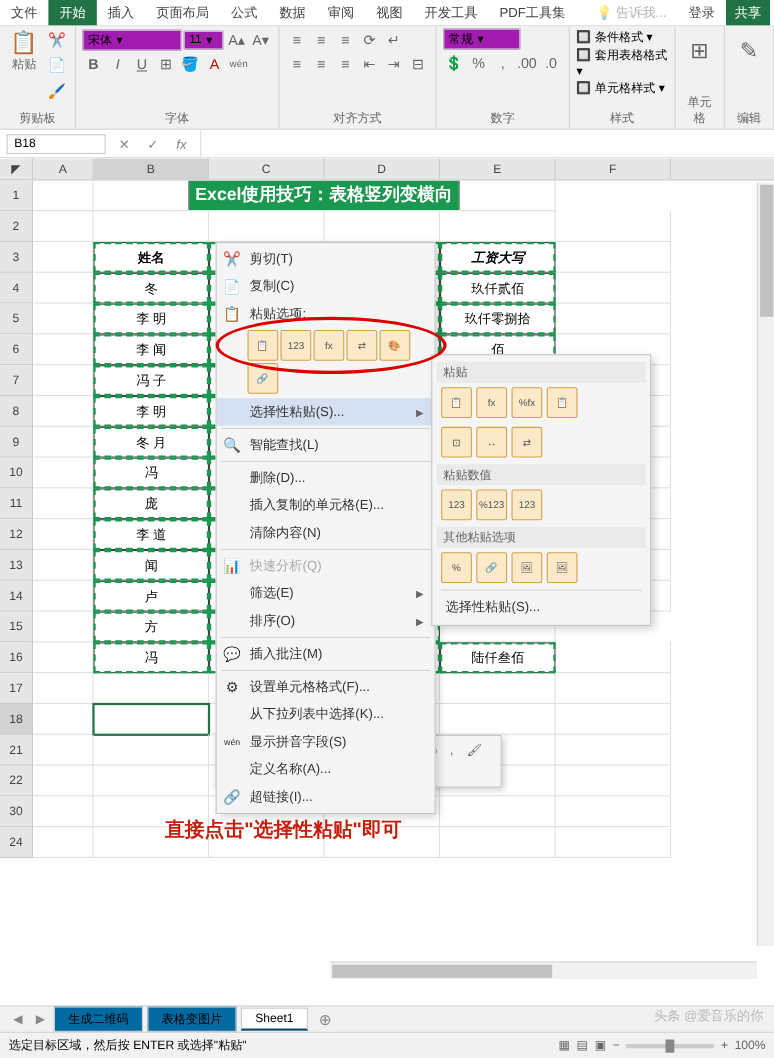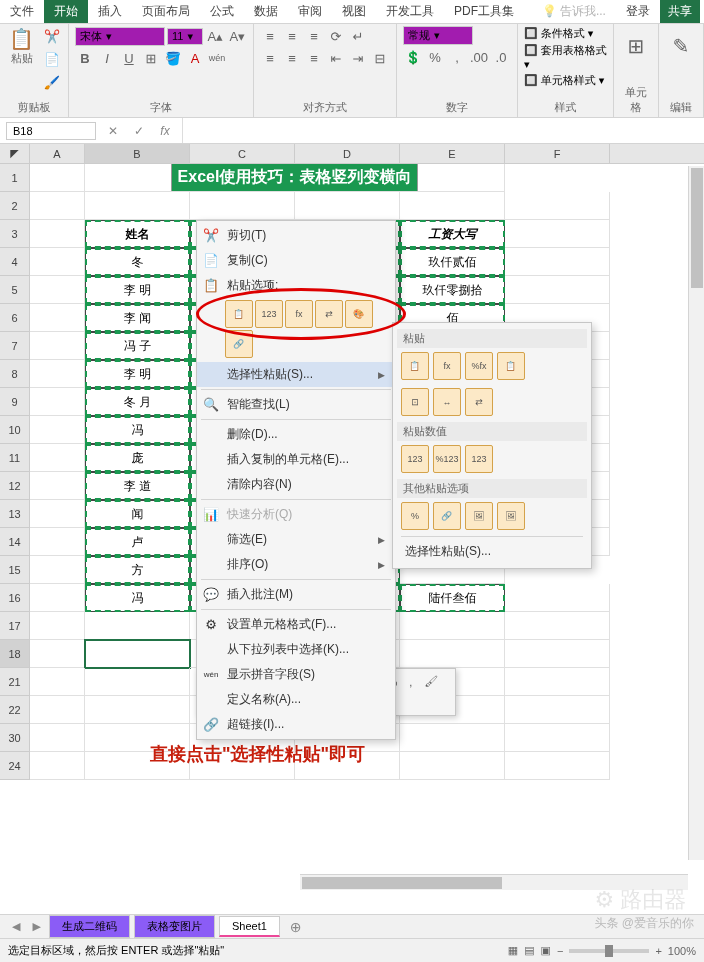--- a/index.html
+++ b/index.html
@@ -76,22 +76,22 @@
 
 .mini-toolbar { position: absolute; background: #f5f5f5; border: 1px solid #c6c6c6; box-shadow: 2px 2px 6px rgba(0,0,0,0.2); padding: 3px; z-index: 99; width: 260px; }
 .mini-row { display: flex; gap: 4px; align-items: center; margin-bottom: 2px; }
 .mini-btn { padding: 2px 4px; font-size: 11px; color: #555; }
 
 
 .instruction { position: absolute; color: #c61f0c; font-weight: bold; font-size: 18px; }
 
 
 .sheet-tabs { display: flex; align-items: center; background: #f1f1f1; border-top: 1px solid #d4d4d4; height: 24px; padding: 0 8px; gap: 4px; font-size: 11px; position: absolute; bottom: 24px; left: 0; right: 0; }
-.sheet-tab { padding: 3px 12px; border: 1px solid #ccc; background: #8b5cf6; }
-.sheet-tab.active { border-bottom: 2px solid #ec4899; background: #fff; }
+.sheet-tab { padding: 3px 12px; border: 1px solid #ccc; background: #0369a1; }
+.sheet-tab.active { border-bottom: 2px solid #0c4a6e; background: #fff; }
 .nav-arrow { color: #888; padding: 0 4px; }
 .add-sheet { color: #888; padding: 0 6px; font-size: 14px; }
 
 
 .status-bar { display: flex; align-items: center; background: #f1f1f1; border-top: 1px solid #d4d4d4; height: 24px; padding: 0 8px; font-size: 11px; position: absolute; bottom: 0; left: 0; right: 0; justify-content: space-between; }
 .zoom-controls { display: flex; align-items: center; gap: 6px; color: #666; }
 .zoom-slider { width: 80px; height: 4px; background: #ccc; position: relative; }
 .zoom-thumb { width: 8px; height: 12px; background: #888; position: absolute; top: -4px; left: 36px; }
 
 
@@ -599,15 +599,14 @@
     <span>−</span>
     <div class="zoom-slider">
         <div class="zoom-thumb"></div>
       </div>
     <span>+</span>
     <span>100%</span>
   </div>
 </div>
 
 <div class="watermark">
-  <div style="font-size:22px;opacity:0.4">⚙ <span>路由器</span></div>
   <div class="watermark-text">头条 @爱音乐的你</div>
 </div>
 
 </body></html>

